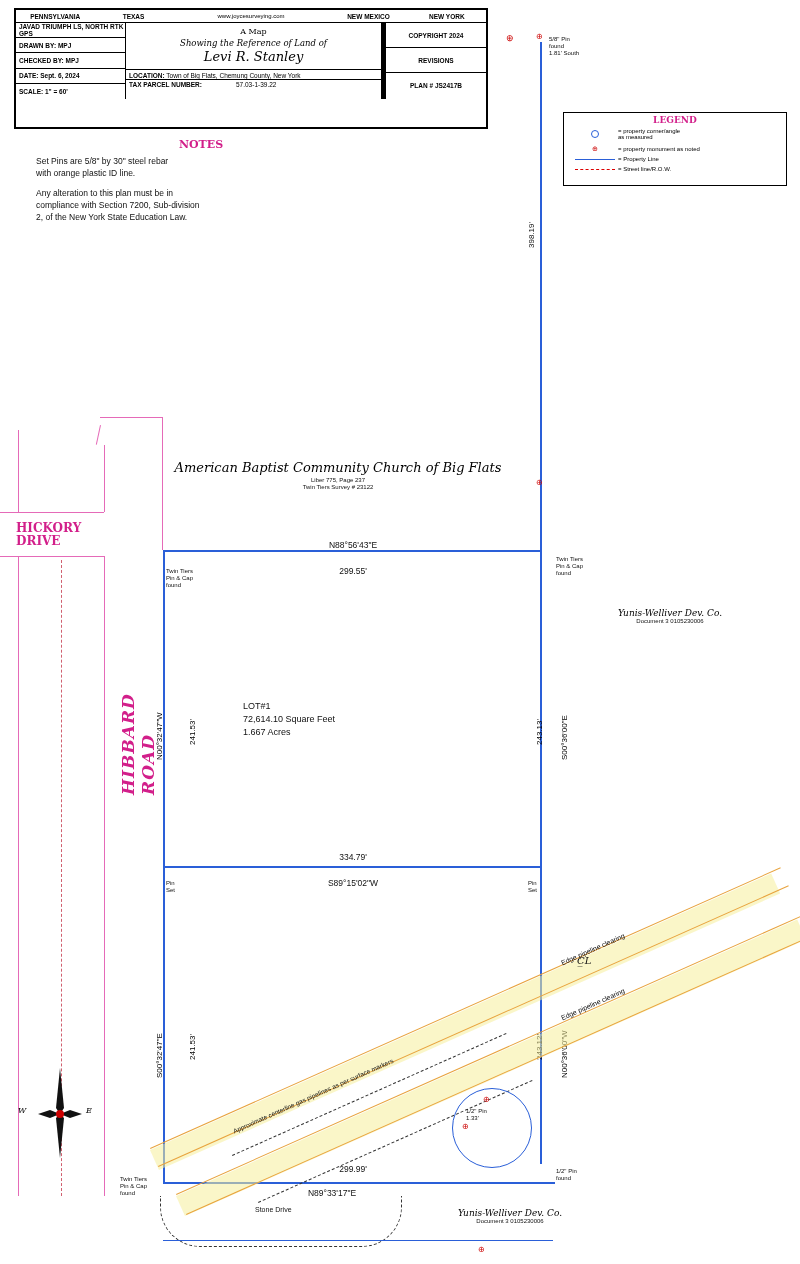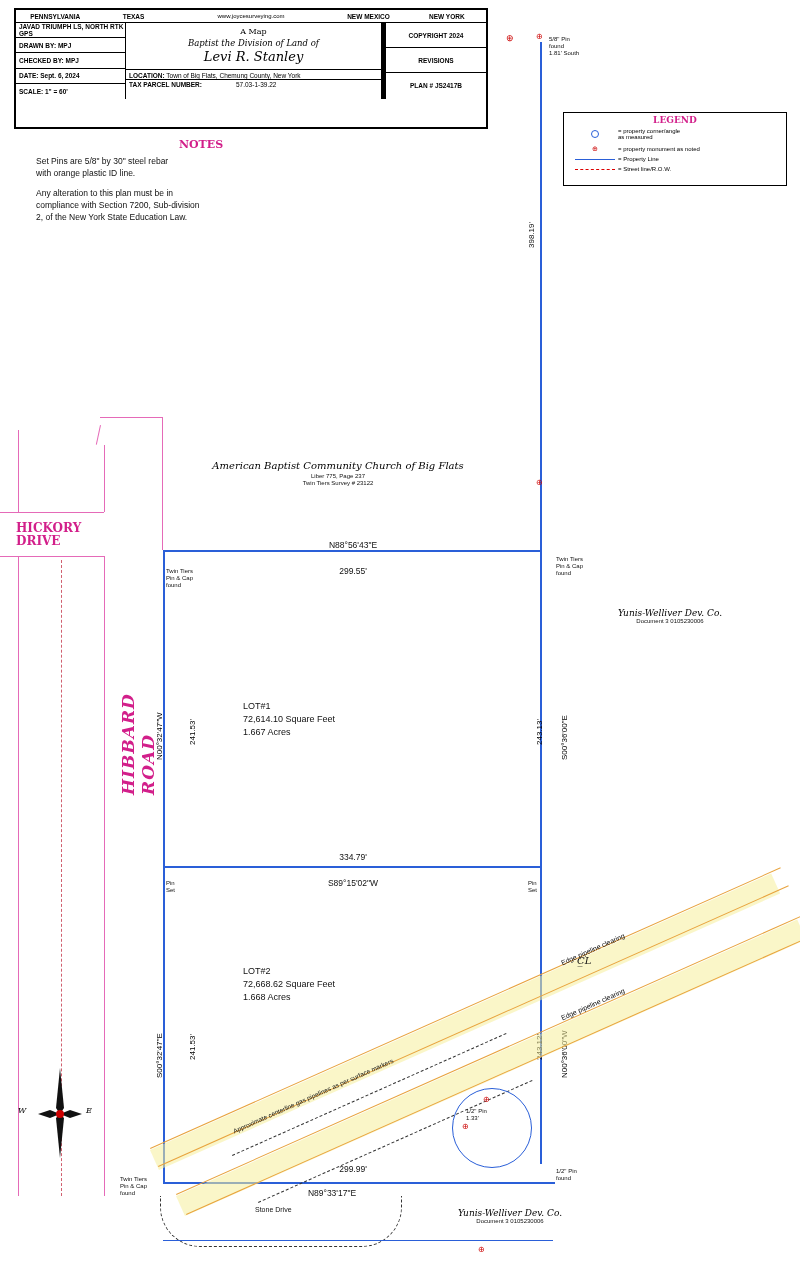--- a/index.html
+++ b/index.html
@@ -94,21 +94,21 @@
     <div id="tbbody">
       <div id="tbleft">
         <div class="r">JAVAD TRIUMPH LS, NORTH RTK GPS</div>
         <div class="r">DRAWN BY:        MPJ</div>
         <div class="r">CHECKED BY:   MPJ</div>
         <div class="r">DATE:  Sept. 6, 2024</div>
         <div class="r">SCALE:   1" =  60'</div>
       </div>
       <div id="tbmid">
         <div class="l1">A Map</div>
-        <div class="l2">Baptist the Division of Land of</div>
+        <div class="l2">Showing the Reference of Land of</div>
         <div class="l3">Levi R. Stanley</div>
         <div class="loc">
           <b>LOCATION:</b>
           <span>Town of Big Flats, Chemung County, New York</span>
         </div>
         <div class="tax">
           <b>TAX PARCEL NUMBER:</b>
           <span style="margin-left:34px">57.03-1-39.22</span>
         </div>
       </div>
@@ -193,21 +193,21 @@
   <div class="abs" style="left:100px;top:417px;width:62px;height:1.4px;background:#e56ab8;"></div>
   <div class="abs" style="left:162px;top:417px;width:1.4px;height:133px;background:#e56ab8;"></div>
 
   <div class="abs" id="hickory" style="left:16px;top:522px;white-space:pre-line">HICKORY
 DRIVE</div>
   <div class="abs" id="hibbard" style="left:118px;top:795px;">
     <span class="rot90" style="display:inline-block;position:absolute;transform:rotate(-90deg);transform-origin:0 0;">HIBBARD  ROAD</span>
   </div>
 
   <div class="abs ctr" style="left:168px;top:460px;width:340px;">
-    <div class="lbl-it" style="font-size:10px;">American Baptist Community Church of Big Flats</div>
+    <div class="lbl-it" style="font-size:13px;">American Baptist Community Church of Big Flats</div>
     <div class="lbl-sm" style="margin-top:2px">Liber 775, Page 237</div>
     <div class="lbl-sm">Twin Tiers Survey # 23122</div>
   </div>
 
   <div class="abs ctr" style="left:570px;top:608px;width:200px;">
     <div class="lbl-it" style="font-size:9px;">Yunis-Welliver Dev. Co.</div>
     <div class="lbl-sm">Document 3 0105230006</div>
   </div>
 
   <div class="abs ctr" style="left:410px;top:1208px;width:200px;">
@@ -264,25 +264,20 @@
 Pin &amp; Cap
 found</div>
   <div class="abs lbl-sm" style="left:556px;top:1168px;white-space:pre-line">1/2" Pin
 found</div>
 
   <div class="abs lotlabel" style="left:243px;top:700px;width:220px;">
     <div>LOT#1</div>
     <div>72,614.10  Square Feet</div>
     <div>1.667  Acres</div>
   </div>
-  <div class="abs lotlabel" style="left:243px;top:965px;width:220px;">
-    <div>LOT#2</div>
-    <div>72,668.62  Square Feet</div>
-    <div>1.668  Acres</div>
-  </div>
 
   <div class="pipeband abs" style="left:150px;top:1150px;width:680px;height:22px;transform:rotate(-24deg);opacity:.55;"></div>
   <div class="pipeband abs" style="left:176px;top:1196px;width:680px;height:22px;transform:rotate(-24deg);opacity:.55;"></div>
   <div class="pipe abs" style="left:150px;top:1148px;width:690px;transform:rotate(-24deg);"></div>
   <div class="pipe abs" style="left:158px;top:1166px;width:690px;transform:rotate(-24deg);"></div>
   <div class="pipe abs" style="left:176px;top:1194px;width:690px;transform:rotate(-24deg);"></div>
   <div class="pipe abs" style="left:186px;top:1214px;width:690px;transform:rotate(-24deg);"></div>
 
   <div class="dash abs" style="left:232px;top:1155px;width:300px;transform:rotate(-24deg);"></div>
   <div class="dash abs" style="left:258px;top:1202px;width:300px;transform:rotate(-24deg);"></div>

